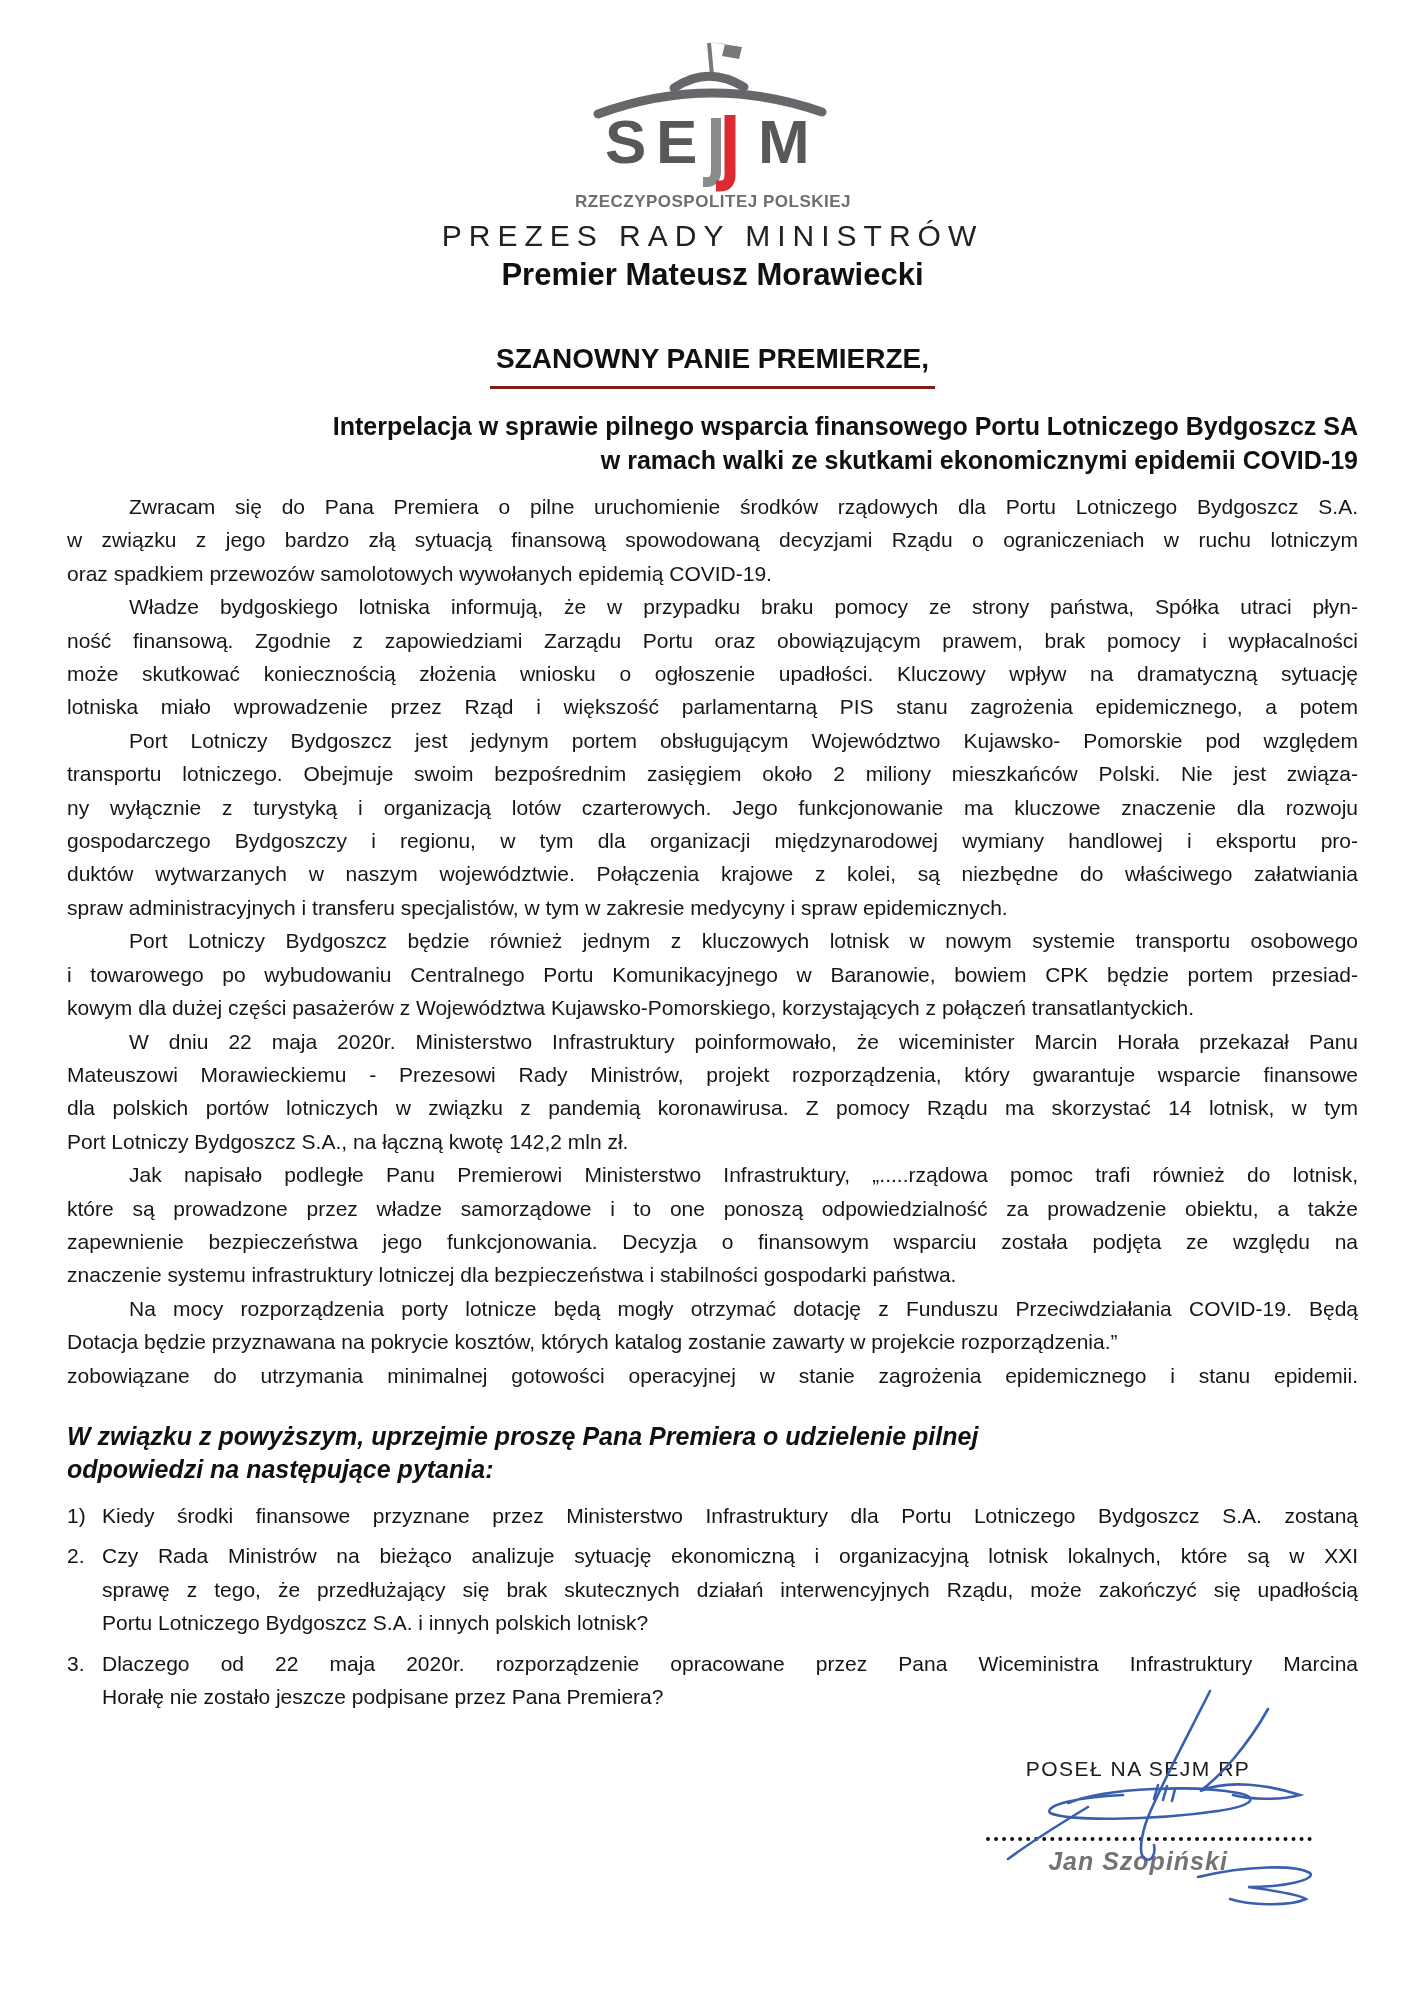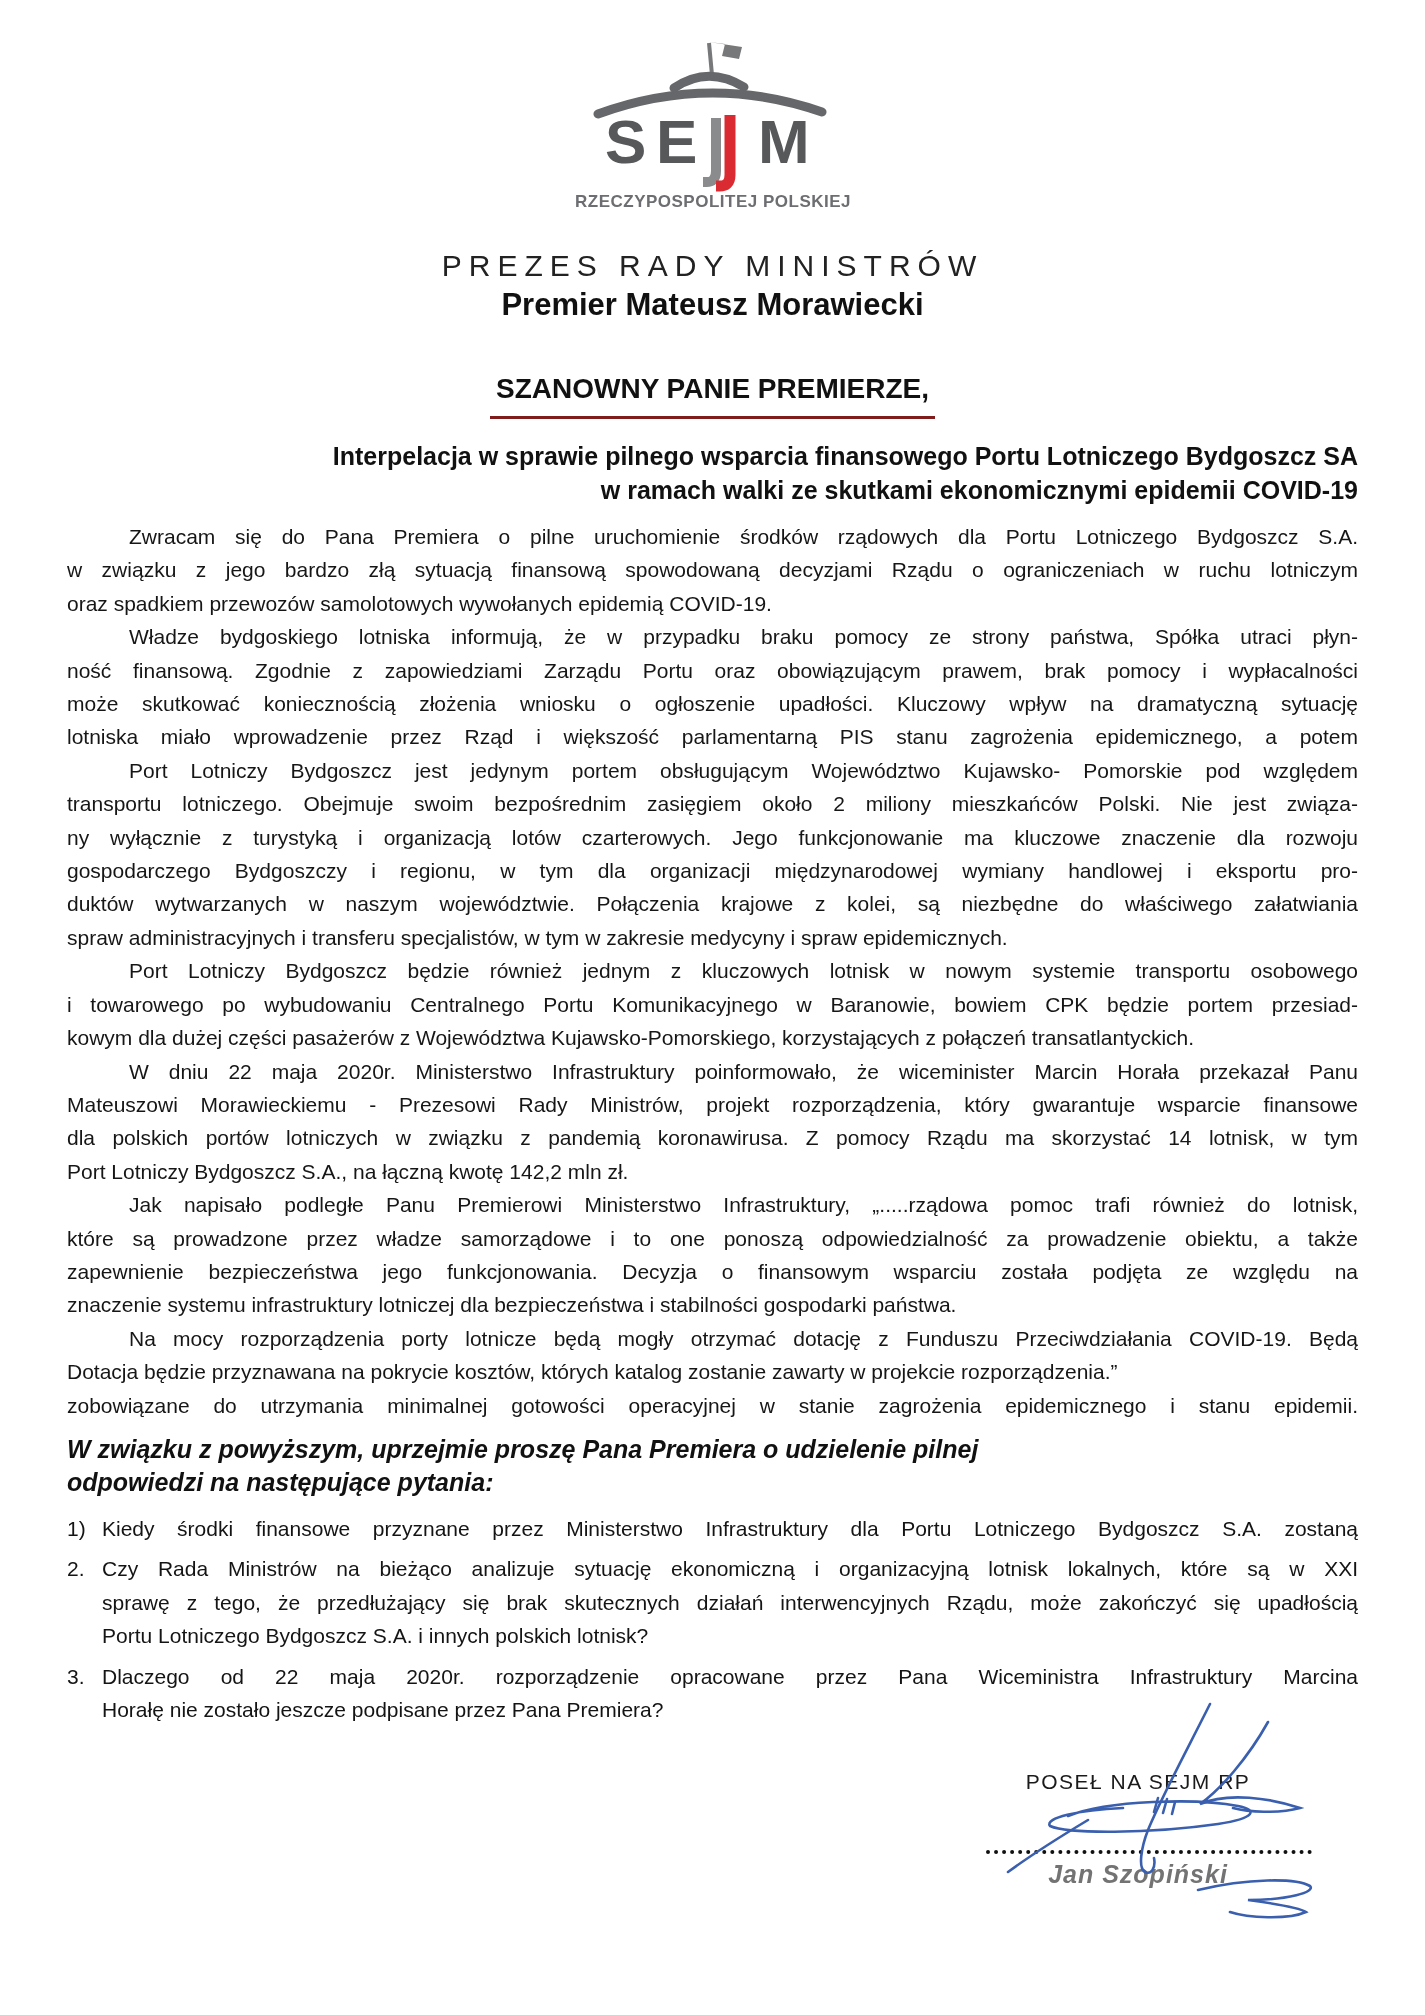--- a/index.html
+++ b/index.html
@@ -12,21 +12,21 @@
     font-family:"Liberation Sans","DejaVu Sans",sans-serif;
     overflow:hidden;
   }
   .content{padding:35px 67px 0 67px;}
 
   
   .logo-wrap{text-align:center;}
   .logo-svg{display:inline-block;}
 
   
-  .recipient{text-align:center;margin-top:30px;}
+  .recipient{text-align:center;}
   .recipient-title{
     font-size:30px;letter-spacing:7px;font-weight:400;color:#222;
   }
   .recipient-name{
     font-size:31px;font-weight:700;margin-top:4px;letter-spacing:0px;color:#111;
   }
 
   
   .salutation-row{text-align:center;margin-top:50px;}
   .salutation{
@@ -40,21 +40,21 @@
   .subject{margin-top:20px;text-align:right;font-weight:700;font-size:25px;line-height:34px;color:#111;}
 
   
   .bodytext{margin-top:13px;font-size:21px;line-height:33.4px;color:#161616;}
   .tline{text-align:justify;text-align-last:justify;white-space:normal;}
   .tline.tlast{text-align-last:left;}
   .tline.ind{text-indent:62px;}
 
   
   .closing{
-    margin-top:11px;
+    margin-top:28px;
     font-size:25px;line-height:33.5px;
     font-weight:700;font-style:italic;color:#111;
   }
   .closing .tline{text-align:left;text-align-last:left;}
 
   
   .questions{margin-top:12px;}
   .q-item{display:flex;margin-top:7px;font-size:21px;line-height:33.4px;}
   .q-marker{width:35px;flex:0 0 35px;}
   .q-lines{flex:1;}

